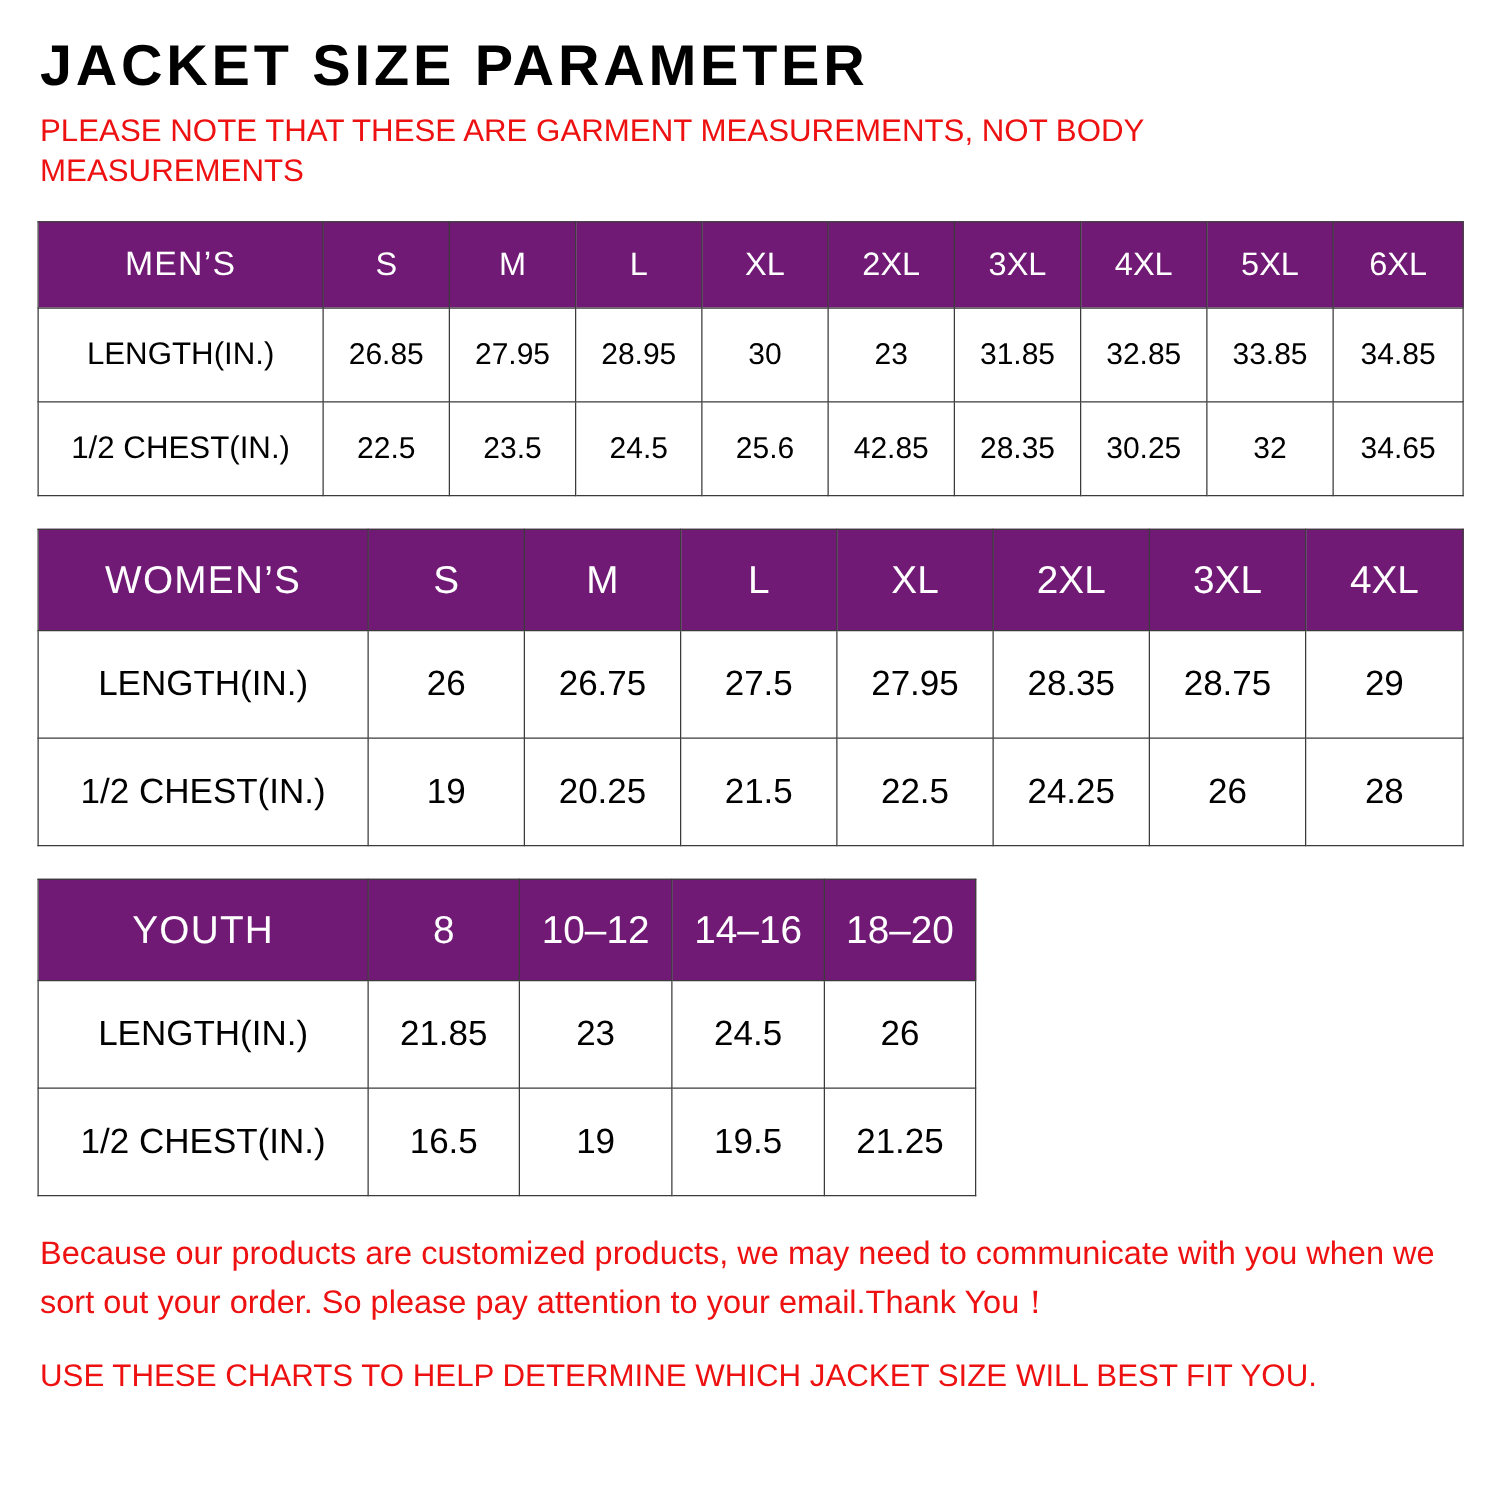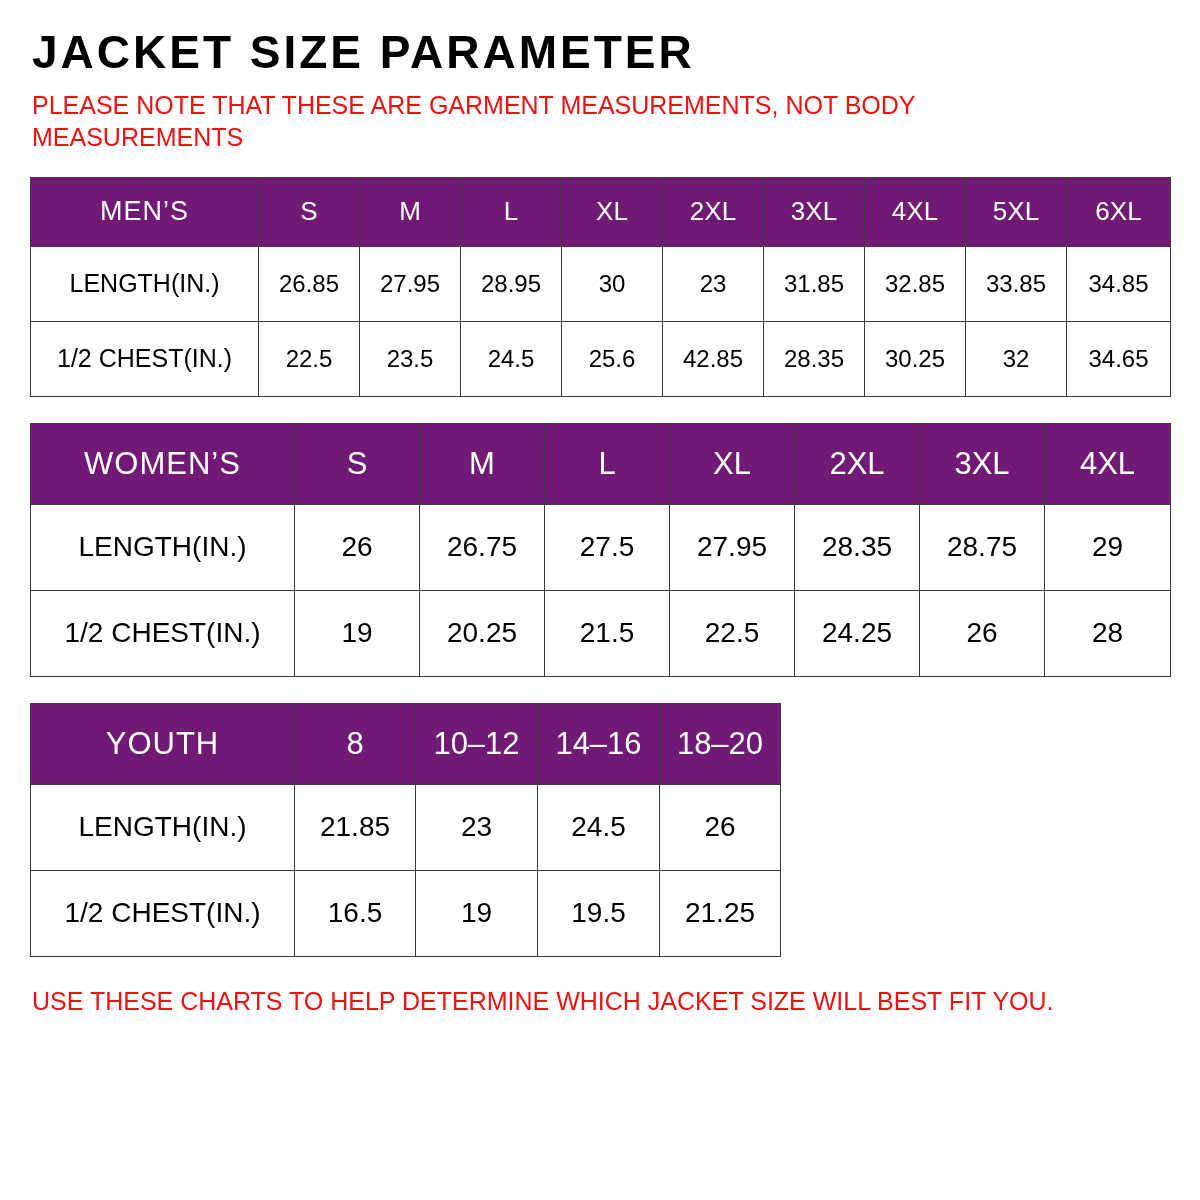--- a/index.html
+++ b/index.html
@@ -213,15 +213,16 @@
       <tr>
         <td class="lbl">1/2 CHEST(IN.)</td>
         <td>16.5</td>
         <td>19</td>
         <td>19.5</td>
         <td>21.25</td>
       </tr>
     </tbody>
   </table>
 
+  <p class="footer-note">Because our products are customized products, we may need to communicate with you when we sort out your order. So please pay attention to your email.Thank You！</p>
   <p class="footer-note second">USE THESE CHARTS TO HELP DETERMINE WHICH JACKET SIZE WILL BEST FIT YOU.</p>
 
 </div>
 
 </body></html>

